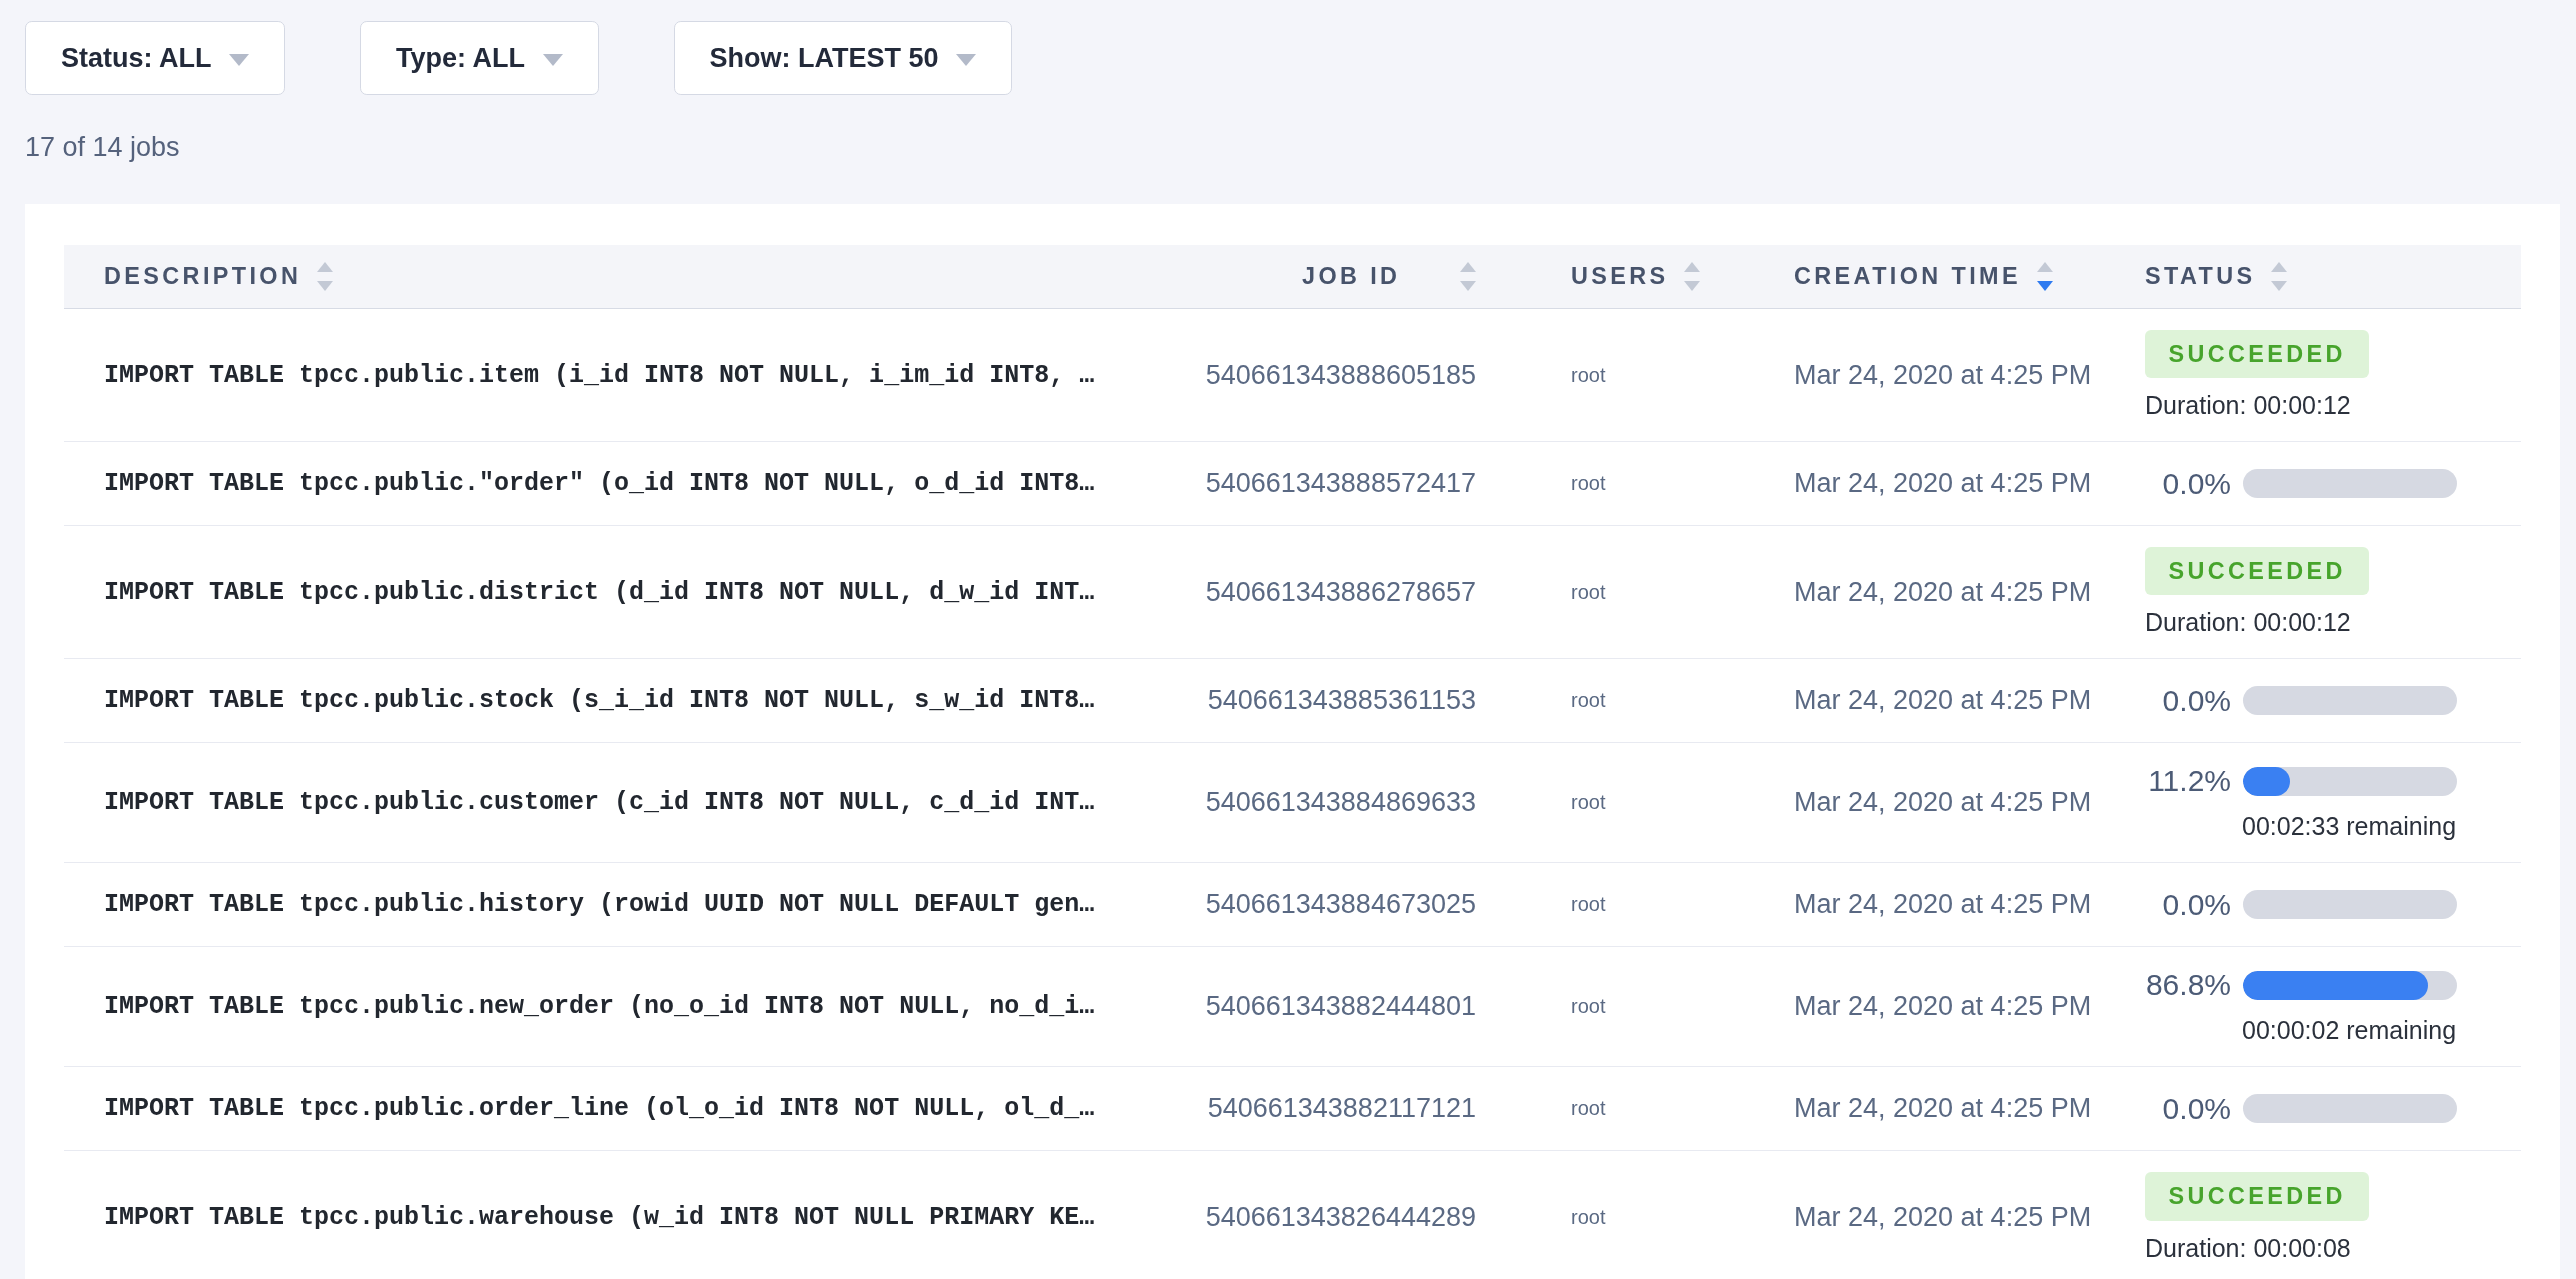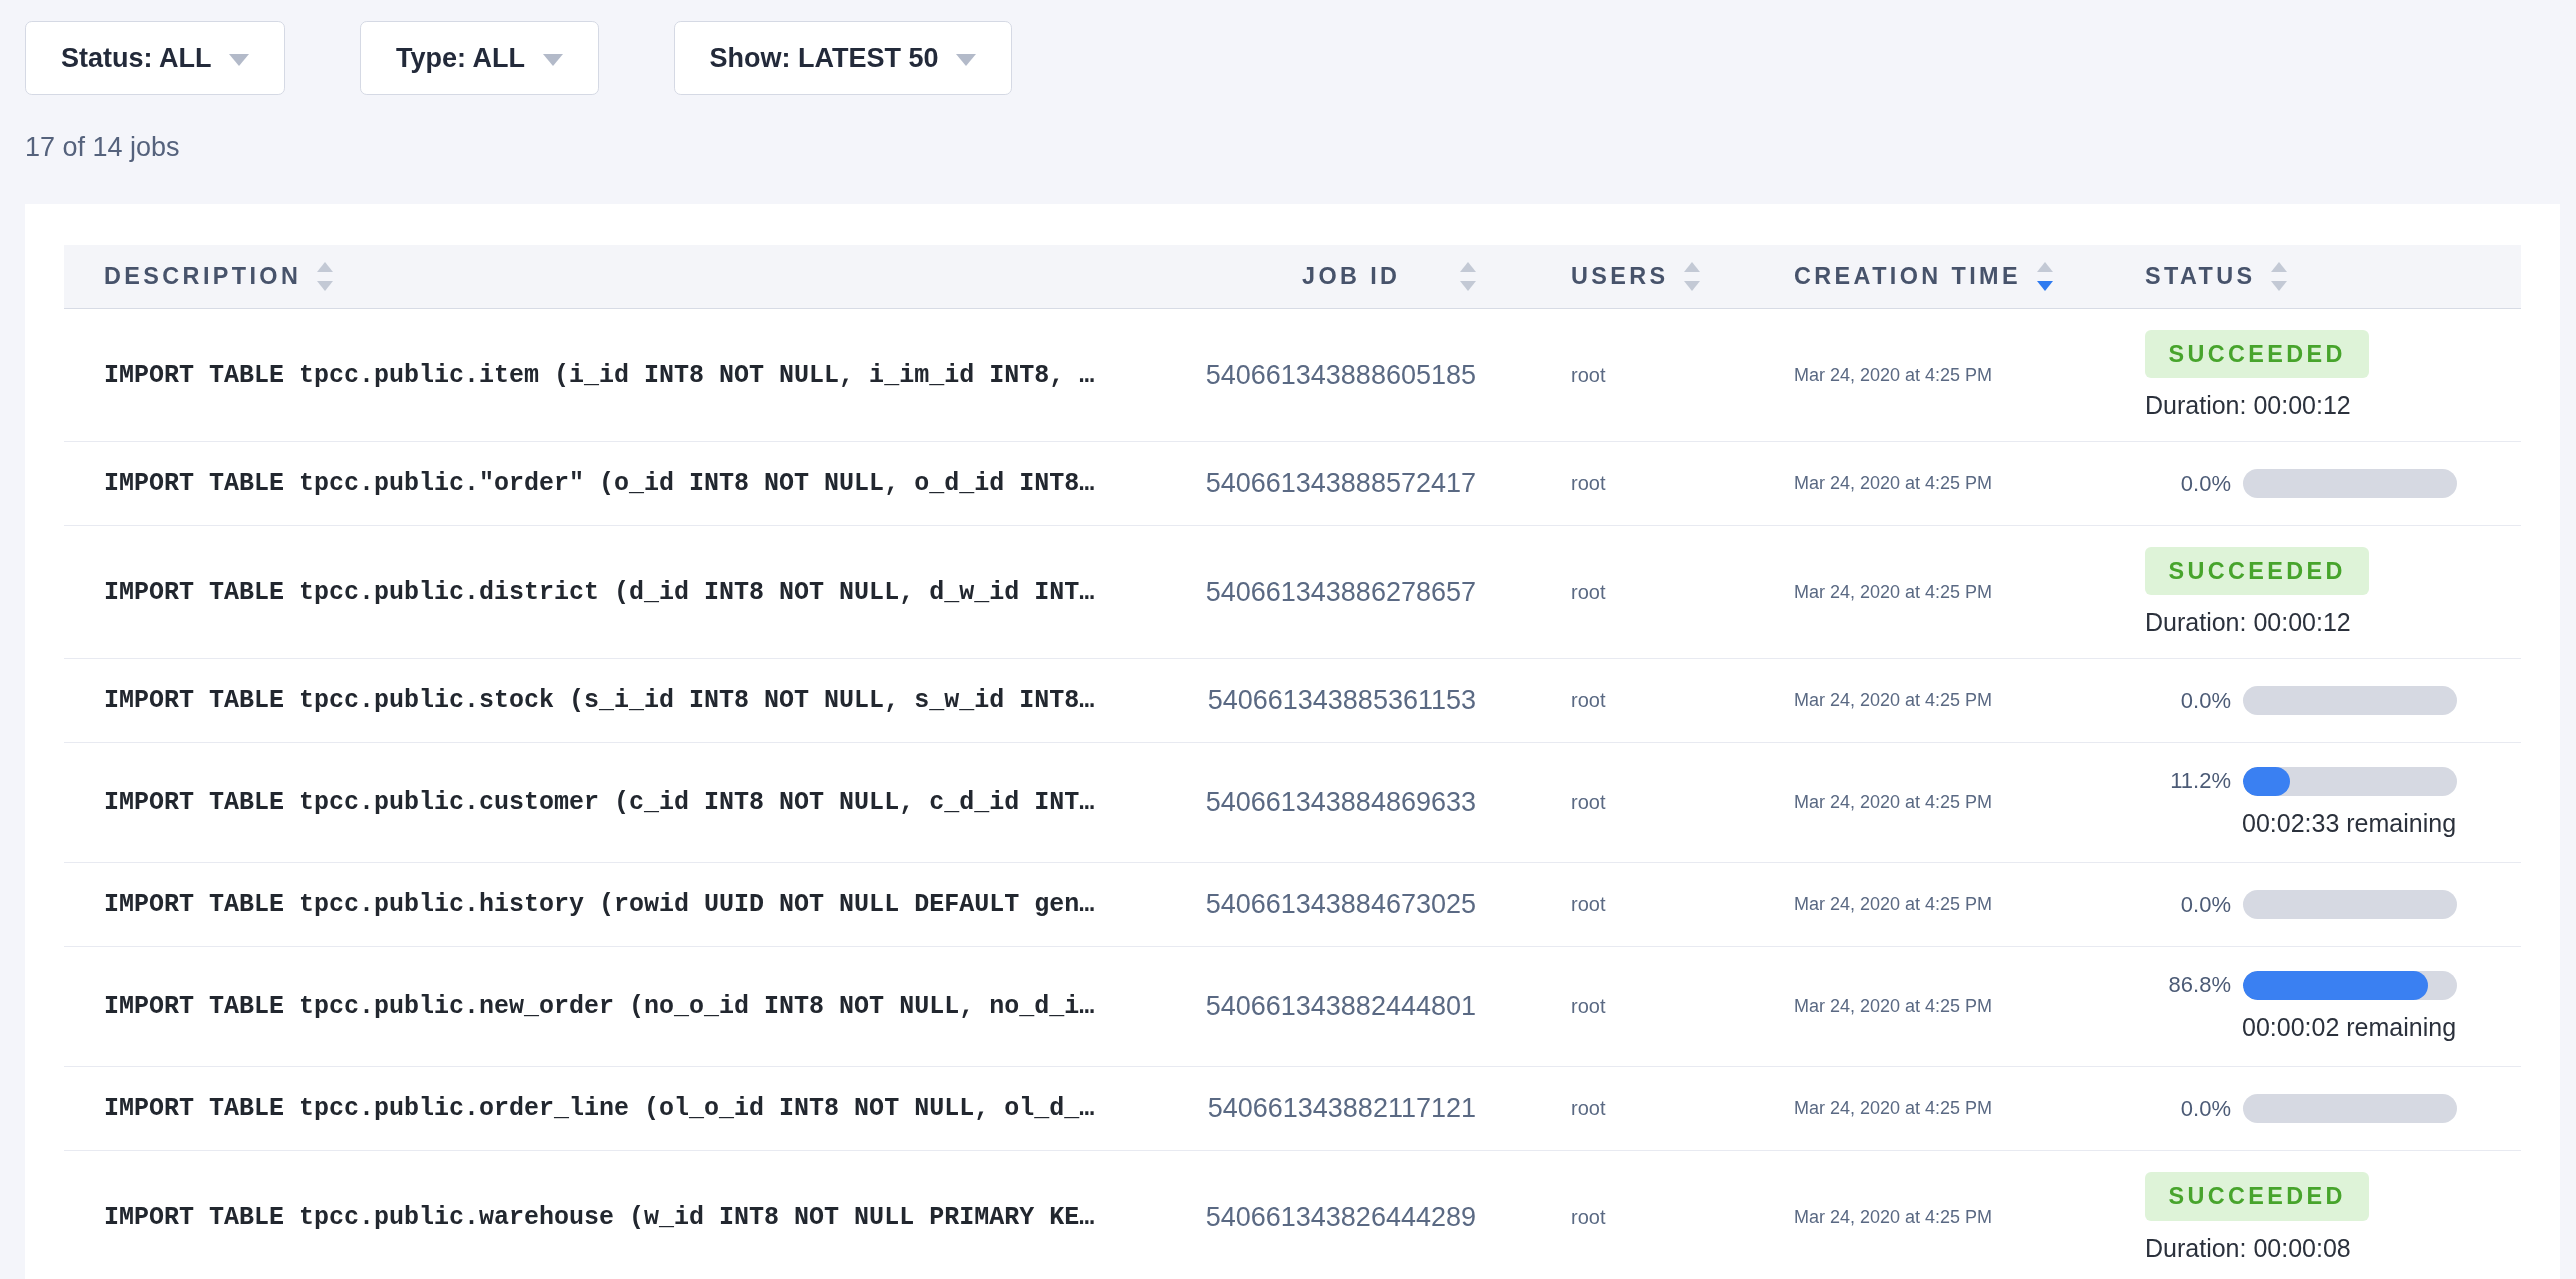--- a/index.html
+++ b/index.html
@@ -83,34 +83,34 @@
   .row:last-child { border-bottom: none; }
 
   .cell { overflow: hidden; white-space: nowrap; }
   .cell.desc {
     padding-left: 40px;
     font-family: "Liberation Mono", "DejaVu Sans Mono", monospace;
     font-size: 25px; font-weight: bold; color: #22272f;
   }
   .cell.jobid { text-align: right; font-size: 27px; color: #5a6983; }
   .cell.user  { padding-left: 95px; font-size: 20px; color: #5a6983; }
-  .cell.time  { font-size: 18px; color: #5a6983; }
+  .cell.time  { font-size: 27px; color: #5a6983; }
 
   
   .badge {
     display: inline-block;
     background: var(--succeeded-bg, #def3d8);
     color: var(--succeeded-text, #47a42c);
     font-size: 23.4px; font-weight: bold; letter-spacing: 3.4px;
     padding: 10.7px 23.4px; border-radius: 6px;
   }
   .dur { margin-top: 12.7px; font-size: 25px; color: #2b313c; }
 
   .pline { display: flex; align-items: center; }
-  .pct { width: 86px; text-align: right; margin-right: 11.7px; font-size: 22px; color: #4c5b76; }
+  .pct { width: 86px; text-align: right; margin-right: 11.7px; font-size: 30px; color: #4c5b76; }
   .track {
     width: 214px; height: 29px; border-radius: 14.6px;
     background: var(--track-bg, #d6d9e2);
     overflow: hidden;
   }
   .fill {
     height: 100%; border-radius: 14.6px;
     background: var(--progress-fill, #3a80f2);
     width: 0;
   }

